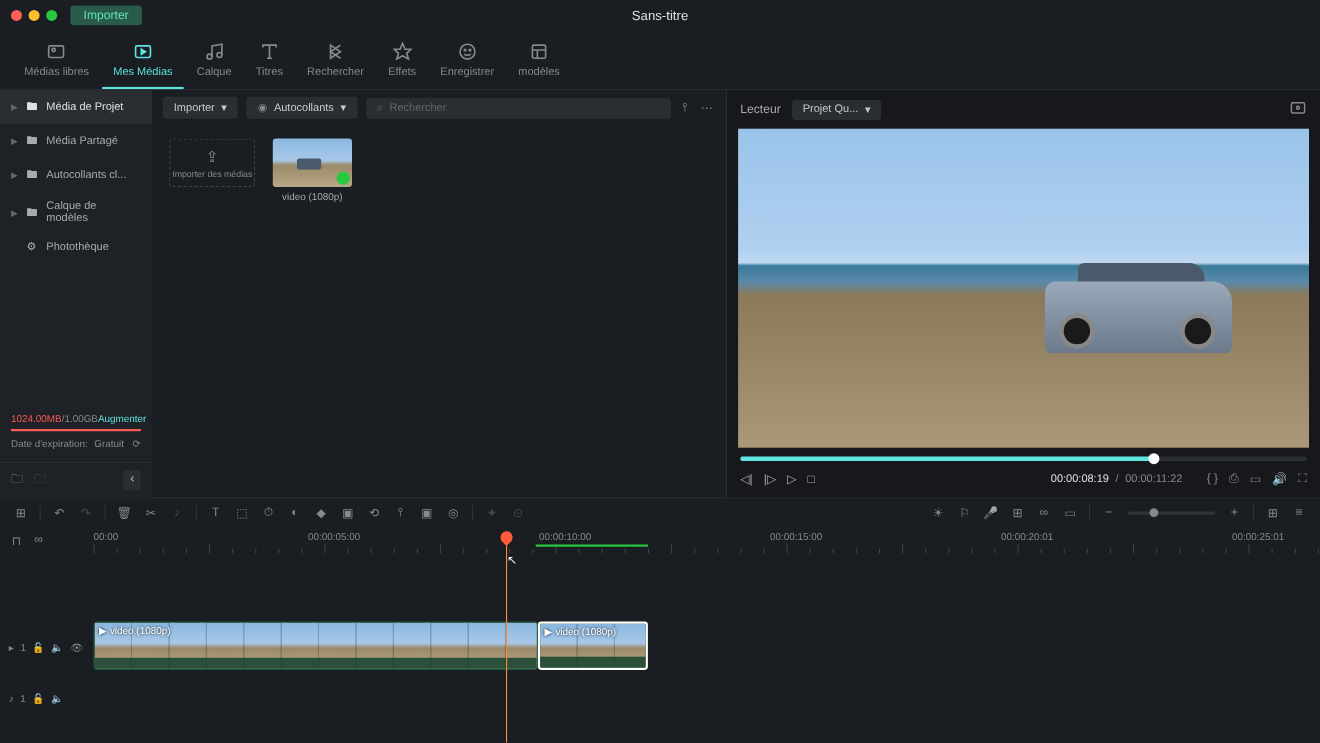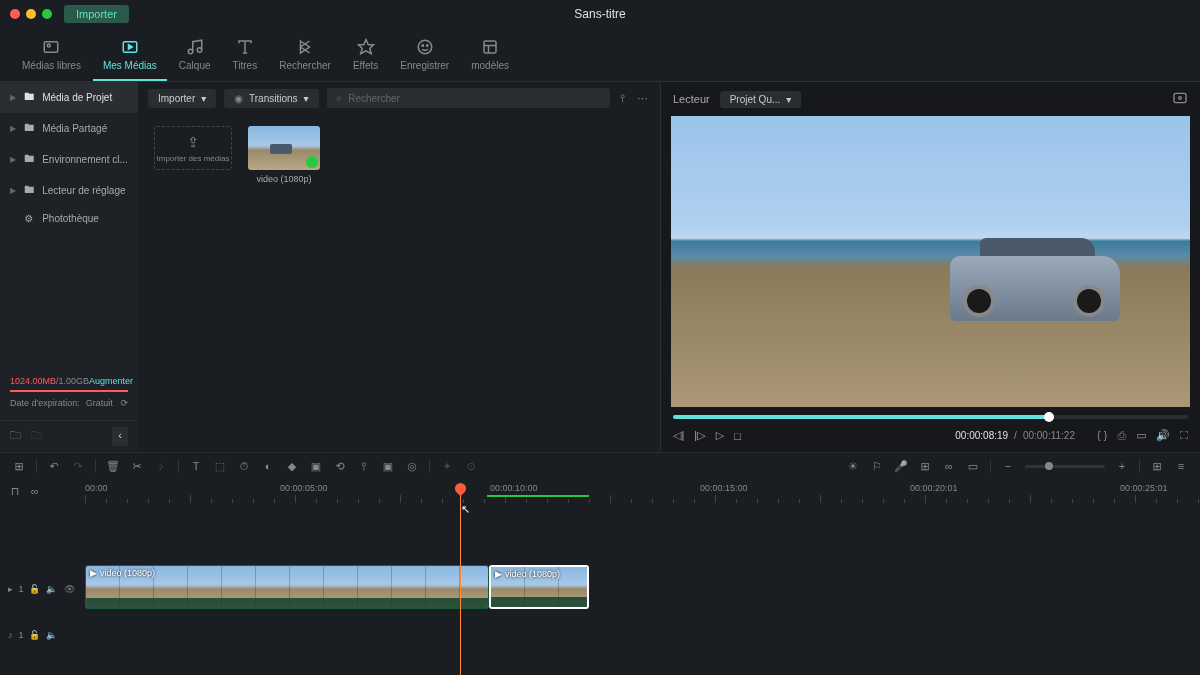--- a/index.html
+++ b/index.html
@@ -225,26 +225,26 @@
           <span>Média de Projet</span>
         </div>
         <div class="sidebar-item">
           <span class="chev">▶</span>
           <span class="fold">🖿</span>
           <span>Média Partagé</span>
         </div>
         <div class="sidebar-item">
           <span class="chev">▶</span>
           <span class="fold">🖿</span>
-          <span>Environnement cl...</span>
+          <span>Autocollants cl...</span>
         </div>
         <div class="sidebar-item">
           <span class="chev">▶</span>
           <span class="fold">🖿</span>
-          <span>Lecteur de réglage</span>
+          <span>Calque de modèles</span>
         </div>
         <div class="sidebar-item">
           <span class="chev" style="visibility:hidden">▶</span>
           <span class="fold">⚙</span>
           <span>Photothèque</span>
         </div>
         <div style="position:absolute; bottom:0; left:0; width:138px;">
           <div style="padding:6px 10px; font-size:9px;">
             <div class="storage-row">
               <span><span class="storage-used">1024.00MB</span><span class="storage-total">/1.00GB</span></span>
@@ -266,21 +266,21 @@
       </div>
 
       <div class="media-content">
         <div class="media-toolbar">
           <div class="dropdown">
             <span>Importer</span>
             <span>▾</span>
           </div>
           <div class="dropdown">
             <span style="color:#888">◉</span>
-            <span>Transitions</span>
+            <span>Autocollants</span>
             <span>▾</span>
           </div>
           <div class="search-box">
             <span>⌕</span>
             <span>Rechercher</span>
           </div>
           <span class="filter-icon">⫯</span>
           <span class="more-icon">⋯</span>
         </div>
         <div class="media-grid">

